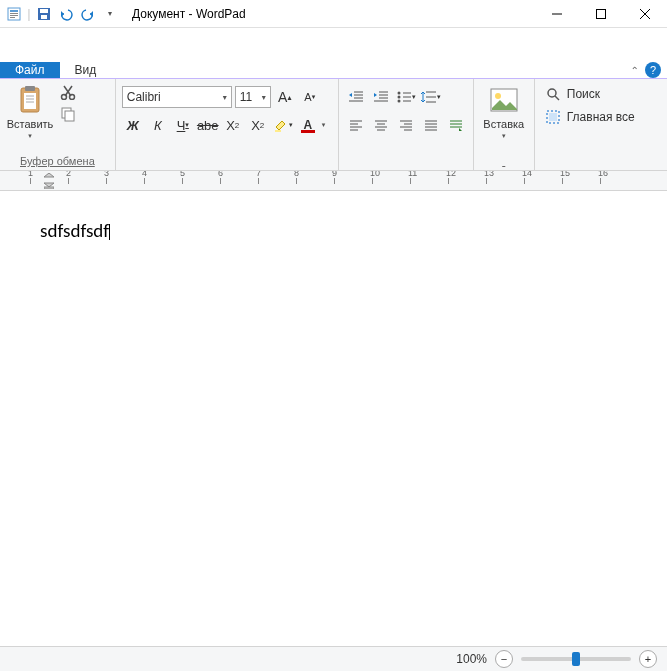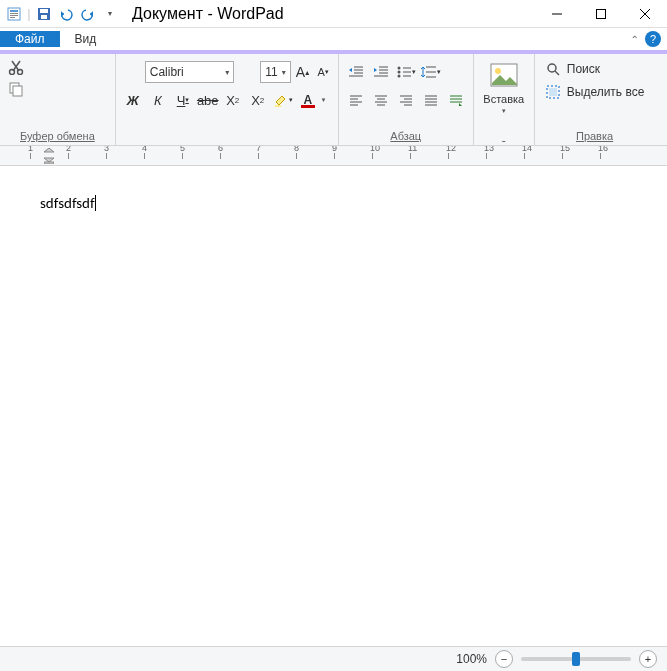--- a/index.html
+++ b/index.html
@@ -2,26 +2,26 @@
 <html><head>
 <meta charset="utf-8">
 <style>
 * { box-sizing: border-box; margin: 0; padding: 0; font-family: "Segoe UI", Tahoma, sans-serif; }
 body { width: 667px; height: 671px; background: #fff; overflow: hidden; font-size: 12px; color: #333; }
 
 
 .titlebar { height: 28px; display: flex; align-items: center; background: #fff; border-bottom: 1px solid #e0e0e0; }
 .qat { display: flex; align-items: center; gap: 2px; padding: 0 4px; }
 .qat .ico { width: 20px; height: 20px; display: flex; align-items: center; justify-content: center; font-size: 13px; }
-.title { flex: 1; text-align: left; padding-left: 8px; font-size: 16px; color: #000; }
+.title { flex: 1; text-align: left; padding-left: 8px; font-size: 12px; color: #000; }
 .winctl { display: flex; }
 .winctl .btn { width: 44px; height: 28px; display: flex; align-items: center; justify-content: center; font-size: 11px; }
 
 
-.tabs { height: 26px; background: #fff; display: flex; align-items: center; border-bottom: 4px solid #c4b5fd; position: relative; }
+.tabs { height: 26px; background: #fff; display: flex; align-items: flex-end; border-bottom: 1px solid #c4b5fd; position: relative; margin-top: 25px; }
 .tab { padding: 0 14px; display: flex; align-items: center; font-size: 12px; border: 1px solid transparent; cursor: default; }
 .tab.file { background: #1979ca; color: #fff; }
 .tab.active { background: #f5f6f7; border: 1px solid #d4d4d4; border-bottom: 1px solid #f5f6f7; margin-bottom: -1px; }
 .tabs .right { margin-left: auto; display: flex; align-items: center; gap: 6px; padding-right: 6px; }
 .help { width: 16px; height: 16px; border-radius: 50%; background: #1979ca; color: #fff; display: flex; align-items: center; justify-content: center; font-size: 11px; }
 
 
 .ribbon { height: 92px; background: #f5f6f7; display: flex; border-bottom: 1px solid #d4d4d4; }
 .group { border-right: 1px solid #d4d4d4; display: flex; flex-direction: column; padding: 3px 6px 0; }
 .group-body { flex: 1; display: flex; align-items: flex-start; gap: 4px; }
@@ -29,21 +29,21 @@
 
 .bigbtn { display: flex; flex-direction: column; align-items: center; gap: 2px; width: 48px; padding-top: 2px; cursor: default; }
 .bigbtn .bicon { width: 32px; height: 32px; display: flex; align-items: center; justify-content: center; }
 .bigbtn .blabel { font-size: 11px; text-align: center; line-height: 1.1; }
 
 .stack { display: flex; flex-direction: column; gap: 2px; }
 .stack .sico { width: 20px; height: 20px; display: flex; align-items: center; justify-content: center; font-size: 14px; }
 
 .font-rows { display: flex; flex-direction: column; gap: 6px; width: 210px; padding-top: 4px; }
 .row { display: flex; align-items: center; gap: 3px; }
-.combo { height: 22px; border: 1px solid #ababab; background: #fff; display: flex; align-items: center; padding: 0 4px; font-size: 12px; margin-left: 23px; }
+.combo { height: 22px; border: 1px solid #ababab; background: #fff; display: flex; align-items: center; padding: 0 4px; font-size: 12px; }
 .combo.font { width: 110px; }
 .combo.size { width: 36px; }
 .combo .cv { flex: 1; }
 .combo .dd { font-size: 8px; color: #555; }
 .rb { width: 22px; height: 22px; display: flex; align-items: center; justify-content: center; font-size: 13px; cursor: default; }
 .rb.b { font-weight: bold; font-style: italic; }
 .rb.i { font-style: italic; }
 .rb.u { text-decoration: underline; }
 .rb.strike { text-decoration: line-through; }
 .colorbox { width: 14px; height: 3px; background: #c00; margin-top: -2px; }
@@ -57,21 +57,21 @@
 
 .ruler { height: 20px; background: #f5f6f7; border-bottom: 1px solid #d4d4d4; position: relative; overflow: hidden; font-size: 9px; color: #666; }
 .ruler-inner { position: absolute; left: 30px; top: 0; height: 100%; display: flex; }
 .rtick { width: 38px; border-left: 1px solid #888; height: 6px; margin-top: 7px; position: relative; }
 .rtick span { position: absolute; top: -10px; left: -3px; }
 .indent { position: absolute; left: 44px; top: 2px; }
 .indent svg { display: block; }
 
 
 .doc { height: 462px; background: #fff; padding: 28px 40px; overflow: auto; }
-.doc-text { font-family: Calibri, sans-serif; font-size: 15px; color: #000; }
+.doc-text { font-family: Calibri, sans-serif; font-size: 19px; color: #000; }
 .cursor { display: inline-block; width: 1px; height: 16px; background: #000; vertical-align: text-bottom; }
 
 
 .status { position: absolute; bottom: 0; left: 0; right: 0; height: 25px; background: #f5f6f7; border-top: 1px solid #d4d4d4; display: flex; align-items: center; justify-content: flex-end; gap: 8px; padding: 0 10px; font-size: 12px; }
 .zoom-track { width: 110px; height: 4px; background: #d0d0d0; position: relative; border-radius: 2px; }
 .zoom-thumb { position: absolute; left: 50%; top: -5px; width: 8px; height: 14px; background: #1979ca; border-radius: 2px; transform: translateX(-50%); }
 .zbtn { width: 18px; height: 18px; border: 1px solid #aaa; border-radius: 50%; display: flex; align-items: center; justify-content: center; font-size: 11px; background: #fff; cursor: default; }
 
 svg { display: block; }
 </style>
@@ -138,20 +138,34 @@
   <div class="right">
     <div style="font-size:10px;color:#666;">⌃</div>
     <div class="help">?</div>
   </div>
 </div>
 
 <div class="ribbon">
 
   <div class="group">
     <div class="group-body">
+      <div class="bigbtn">
+        <div class="bicon">
+          <svg width="26" height="30">
+              <rect x="4" y="3" width="18" height="24" rx="2" fill="#d9a86c" stroke="#b8864b"></rect>
+              <rect x="8" y="1" width="10" height="5" rx="1" fill="#888"></rect>
+              <rect x="7" y="8" width="12" height="16" fill="#fff"></rect>
+              <line x1="9" y1="11" x2="17" y2="11" stroke="#aaa"></line>
+              <line x1="9" y1="14" x2="17" y2="14" stroke="#aaa"></line>
+              <line x1="9" y1="17" x2="17" y2="17" stroke="#aaa"></line>
+            </svg>
+        </div>
+        <div class="blabel">Вставить</div>
+        <div style="font-size:7px;color:#555;">▾</div>
+      </div>
       <div class="stack">
         <div class="sico">
           <svg width="16" height="16">
               <line x1="4" y1="2" x2="11" y2="12" stroke="#555" stroke-width="1.5"></line>
               <line x1="12" y1="2" x2="5" y2="12" stroke="#555" stroke-width="1.5"></line>
               <circle cx="4" cy="13" r="2.5" fill="none" stroke="#555" stroke-width="1.5"></circle>
               <circle cx="12" cy="13" r="2.5" fill="none" stroke="#555" stroke-width="1.5"></circle>
             </svg>
         </div>
         <div class="sico">
@@ -287,21 +301,20 @@
               <svg width="14" height="12">
                 <line x1="1" y1="2" x2="13" y2="2" stroke="#2a7d2a"></line>
                 <line x1="1" y1="5" x2="13" y2="5" stroke="#2a7d2a"></line>
                 <line x1="1" y1="8" x2="13" y2="8" stroke="#2a7d2a"></line>
                 <path d="M10 9 L13 12 L10 12" fill="#2a7d2a"></path>
               </svg>
             </div>
         </div>
       </div>
     </div>
-    <div class="group-label">Абзац</div>
   </div>
 
   <div class="group" style="border-right:1px solid #d4d4d4;">
     <div class="group-body">
       <div class="bigbtn">
         <div class="bicon">
           <svg width="28" height="24">
               <rect x="1" y="1" width="26" height="22" fill="#fff" stroke="#888"></rect>
               <circle cx="8" cy="8" r="3" fill="#ffd966"></circle>
               <path d="M2 20 L10 12 L16 18 L20 14 L27 21 L27 22 L2 22 Z" fill="#7da863"></path>
@@ -326,25 +339,24 @@
             </div>
           <span>Поиск</span>
         </div>
         <div class="edit-item">
           <div class="eico">
               <svg width="14" height="14">
                 <rect x="1" y="1" width="12" height="12" fill="none" stroke="#06c" stroke-dasharray="2"></rect>
                 <rect x="3" y="3" width="8" height="8" fill="#cde3f8"></rect>
               </svg>
             </div>
-          <span>Выделить все</span>
-        </div>
-      </div>
-    </div>
-    <div class="group-label">Правка</div>
+          <span>Главная все</span>
+        </div>
+      </div>
+    </div>
   </div>
 </div>
 
 <div class="ruler">
   <div class="ruler-inner" id="ruler-ticks">
       <div class="rtick">
         <span>1</span>
       </div>
       <div class="rtick">
         <span>2</span>

